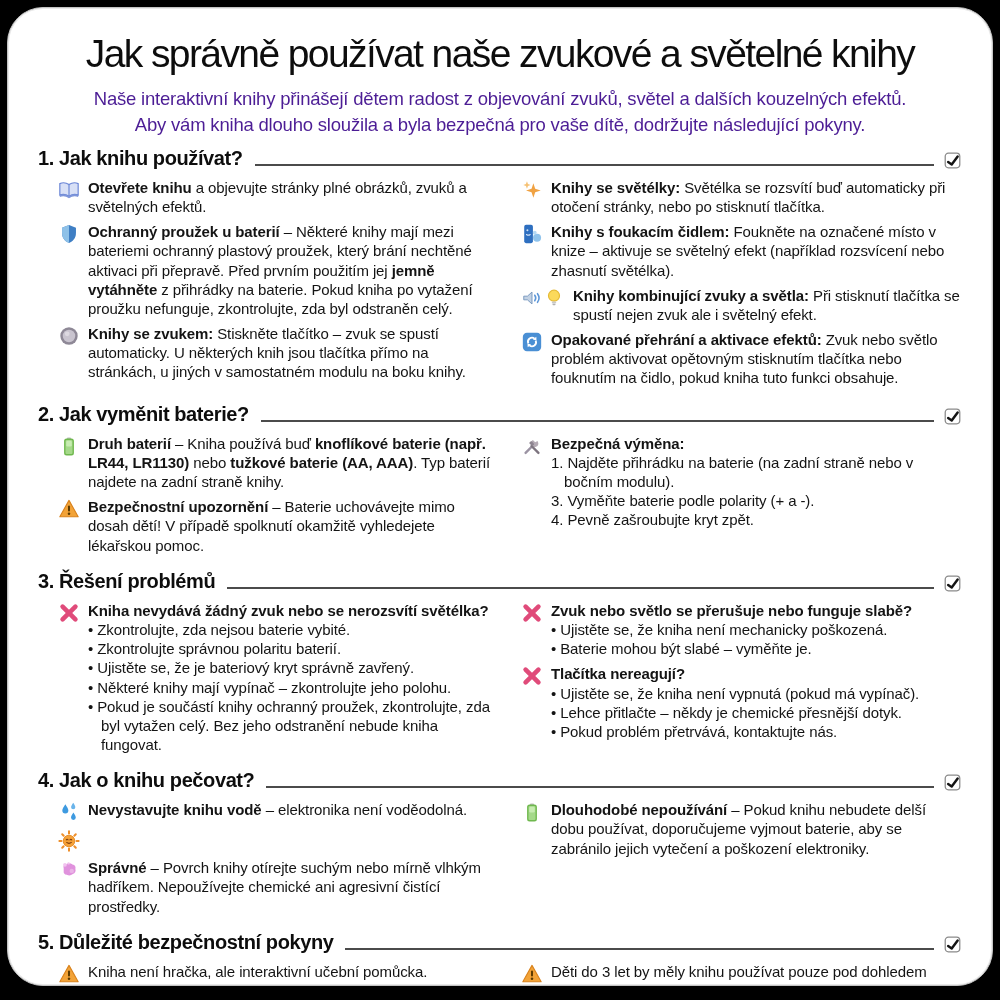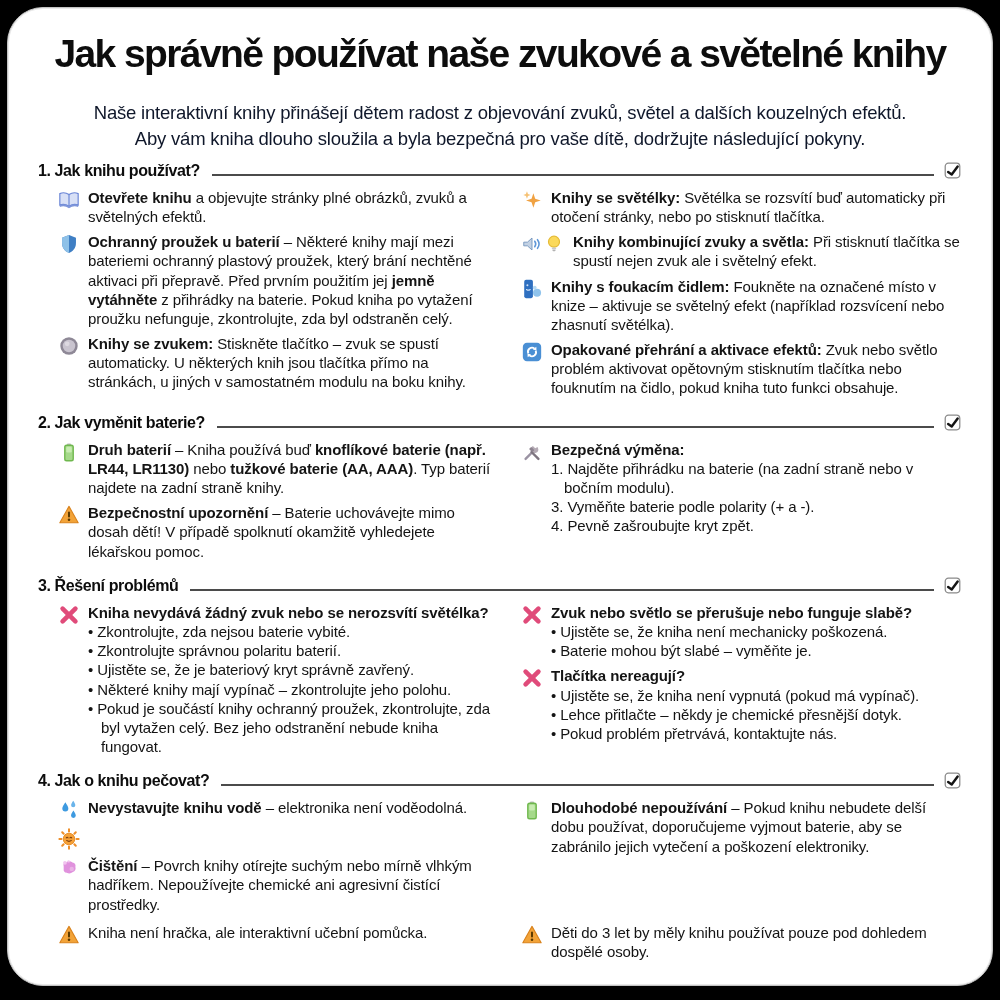--- a/index.html
+++ b/index.html
@@ -8,27 +8,27 @@
     font-family:"Liberation Sans","DejaVu Sans",sans-serif;
   }
   .card{
     position:absolute;left:7px;top:7px;right:7px;bottom:14px;
     background:#fff;border:1px solid #c4c4c4;border-radius:36px;
     box-shadow:0 0 0 1px #e9e9e9 inset;
     padding:16px 30px 8px 30px;box-sizing:border-box;overflow:hidden;
     color:#141414;
   }
   .title{
-    text-align:center;font-size:39px;font-weight:bold;letter-spacing:-1.6px;
-    margin:8px 0 24px 0;color:#0d0d0d;
+    text-align:center;font-size:39px;font-weight:normal;letter-spacing:-1.6px;
+    margin:8px 0 10px 0;color:#0d0d0d;
   }
-  .intro{ text-align:center;font-size:18.5px;line-height:1.4;color:#0f172a;letter-spacing:-0.2px;}
+  .intro{ text-align:center;font-size:18.5px;line-height:1.4;color:#4c1d95;letter-spacing:-0.2px;}
   .sections{margin-top:6px;}
   .sec-head{display:flex;align-items:flex-end;margin:9px 0 5px 0;}
-  .sec-head h2{font-size:16px;font-weight:bold;margin:0;letter-spacing:-0.4px;white-space:nowrap;color:#0d0d0d;}
+  .sec-head h2{font-size:20px;font-weight:bold;margin:0;letter-spacing:-0.4px;white-space:nowrap;color:#0d0d0d;}
   .rule{flex:1;border-bottom:2px solid #4b4b4b;margin:0 9px 4px 12px;}
   .check{flex:0 0 auto;margin-bottom:0;line-height:0;}
   .cols{display:grid;grid-template-columns:1fr 1fr;column-gap:4px;padding-left:2px;}
   .col{min-width:0;}
   .item{display:flex;margin:3px 0 6px 0;padding-left:18px;}
   .item .ic{flex:0 0 auto;margin-right:8px;line-height:0;padding-top:1px;}
   .item .txt{flex:1;font-size:15px;line-height:1.28;letter-spacing:-0.1px;}
   .b{font-weight:bold;}
   .line{padding-left:13px;text-indent:-13px;}
 </style>
@@ -79,42 +79,42 @@
           </div>
           <div class="col">
             <div class="item">
               <span class="ic"><svg width="22" height="22" viewBox="0 0 24 24" xmlns="http://www.w3.org/2000/svg">
                   <path d="M13.5 4.5 L15.5 10.5 L21.5 12.5 L15.5 14.5 L13.5 20.5 L11.5 14.5 L5.5 12.5 L11.5 10.5 Z" fill="#f0a243"></path>
                   <path d="M6.5 2.5 L7.6 5.4 L10.5 6.5 L7.6 7.6 L6.5 10.5 L5.4 7.6 L2.5 6.5 L5.4 5.4 Z" fill="#f6c173"></path>
                 </svg></span>
               <div class="txt"><span class="b">Knihy se světélky:</span><span> Světélka se rozsvítí buď automaticky při otočení stránky, nebo po stisknutí tlačítka.</span></div>
             </div>
             <div class="item">
+              <span class="ic"><svg width="22" height="22" viewBox="0 0 24 24" xmlns="http://www.w3.org/2000/svg">
+                  <rect x="3.5" y="2" width="9.5" height="20" rx="2" fill="#2e6fc0"></rect>
+                  <circle cx="7" cy="8" r="1.1" fill="#cfe2f6"></circle>
+                  <path d="M6 12.5 q2 1.6 4 0" stroke="#cfe2f6" stroke-width="1.2" fill="none" stroke-linecap="round"></path>
+                  <circle cx="17.5" cy="16" r="4.4" fill="#8fc3ec"></circle>
+                  <circle cx="15" cy="10.5" r="2.1" fill="#b5d9f4"></circle>
+                </svg></span>
+              <div class="txt"><span class="b">Knihy s foukacím čidlem:</span><span> Foukněte na označené místo v knize – aktivuje se světelný efekt (například rozsvícení nebo zhasnutí světélka).</span></div>
+            </div>
+            <div class="item">
               <span class="ic"><svg width="44" height="22" viewBox="0 0 48 24" xmlns="http://www.w3.org/2000/svg">
                   <path d="M3 10 L3 14 L7 14 L12 18.5 L12 5.5 L7 10 Z" fill="#c3d2e4" stroke="#7596bd" stroke-width="1"></path>
                   <path d="M15 9 q2.2 3 0 6" stroke="#5e97d8" stroke-width="1.7" fill="none" stroke-linecap="round"></path>
                   <path d="M18 7.3 q3.4 4.7 0 9.4" stroke="#5e97d8" stroke-width="1.7" fill="none" stroke-linecap="round"></path>
                   <circle cx="36" cy="9.5" r="6" fill="#fbd95b" stroke="#e5ba35" stroke-width="1.3"></circle>
                   <rect x="33.6" y="15.8" width="4.8" height="2.2" rx="1" fill="#c9c9c9"></rect>
                   <rect x="34.3" y="18.2" width="3.4" height="1.8" rx="0.9" fill="#b2b2b2"></rect>
                 </svg></span>
               <div class="txt"><span class="b">Knihy kombinující zvuky a světla:</span><span> Při stisknutí tlačítka se spustí nejen zvuk ale i světelný efekt.</span></div>
             </div>
             <div class="item">
               <span class="ic"><svg width="22" height="22" viewBox="0 0 24 24" xmlns="http://www.w3.org/2000/svg">
-                  <rect x="3.5" y="2" width="9.5" height="20" rx="2" fill="#2e6fc0"></rect>
-                  <circle cx="7" cy="8" r="1.1" fill="#cfe2f6"></circle>
-                  <path d="M6 12.5 q2 1.6 4 0" stroke="#cfe2f6" stroke-width="1.2" fill="none" stroke-linecap="round"></path>
-                  <circle cx="17.5" cy="16" r="4.4" fill="#8fc3ec"></circle>
-                  <circle cx="15" cy="10.5" r="2.1" fill="#b5d9f4"></circle>
-                </svg></span>
-              <div class="txt"><span class="b">Knihy s foukacím čidlem:</span><span> Foukněte na označené místo v knize – aktivuje se světelný efekt (například rozsvícení nebo zhasnutí světélka).</span></div>
-            </div>
-            <div class="item">
-              <span class="ic"><svg width="22" height="22" viewBox="0 0 24 24" xmlns="http://www.w3.org/2000/svg">
                   <rect x="2" y="2" width="20" height="20" rx="4.5" fill="#4a8fd4"></rect>
                   <path d="M8 13.5 A4.4 4.4 0 0 1 14.8 8.3" stroke="#fff" stroke-width="2" fill="none"></path>
                   <path d="M16.7 6.2 L16.9 10.3 L13 9.2 Z" fill="#fff"></path>
                   <path d="M16 10.5 A4.4 4.4 0 0 1 9.2 15.7" stroke="#fff" stroke-width="2" fill="none"></path>
                   <path d="M7.3 17.8 L7.1 13.7 L11 14.8 Z" fill="#fff"></path>
                 </svg></span>
               <div class="txt"><span class="b">Opakované přehrání a aktivace efektů:</span><span> Zvuk nebo světlo problém aktivovat opětovným stisknutím tlačítka nebo fouknutím na čidlo, pokud kniha tuto funkci obsahuje.</span></div>
             </div>
           </div>
         </div>
@@ -223,36 +223,44 @@
                   <path d="M9.4 13.6 q2.6 2 5.2 0" stroke="#7a3c10" stroke-width="1.1" fill="none" stroke-linecap="round"></path>
                 </svg></span>
             </div>
             <div class="item">
               <span class="ic"><svg width="22" height="22" viewBox="0 0 24 24" xmlns="http://www.w3.org/2000/svg">
                   <path d="M6.2 10 Q5 6.2 9 5.6 Q12.6 3.4 15.8 6 Q19.8 6.8 19 10.8 Q20 14.8 16.2 16.4 Q13 19 9.6 17.2 Q5.6 16.8 6.2 12.8 Z" fill="#e092dd"></path>
                   <circle cx="7.6" cy="6.4" r="2" fill="#f2c4ef"></circle>
                   <circle cx="11.6" cy="4.8" r="1.3" fill="#f2c4ef"></circle>
                   <circle cx="15" cy="13" r="2.4" fill="#eab3e6"></circle>
                 </svg></span>
-              <div class="txt"><span class="b">Čištění</span><span> – Povrch knihy otírejte suchým nebo mírně vlhkým hadříkem. Nepoužívejte chemické ani agresivní čistící prostředky.</span></div>
+              <div class="txt"><span class="b">Správné</span><span> – Povrch knihy otírejte suchým nebo mírně vlhkým hadříkem. Nepoužívejte chemické ani agresivní čistící prostředky.</span></div>
             </div>
           </div>
           <div class="col">
             <div class="item">
               <span class="ic"><svg width="22" height="22" viewBox="0 0 24 24" xmlns="http://www.w3.org/2000/svg">
                   <rect x="9.8" y="2.6" width="4.4" height="2.6" rx="1" fill="#bdbdbd"></rect>
                   <rect x="7.4" y="4.6" width="9.2" height="17" rx="2" fill="#a5d98a" stroke="#6fb84e" stroke-width="1.5"></rect>
                   <rect x="9" y="6.4" width="6" height="6.2" rx="1.4" fill="#c8ecb2"></rect>
                 </svg></span>
               <div class="txt"><span class="b">Dlouhodobé nepoužívání</span><span> – Pokud knihu nebudete delší dobu používat, doporučujeme vyjmout baterie, aby se zabránilo jejich vytečení a poškození elektroniky.</span></div>
             </div>
           </div>
         </div>
       </section>
       <section>
+        <div class="sec-head">
+          <h2>5. Důležité bezpečnostní pokyny</h2>
+          <div class="rule"></div>
+          <span class="check"><svg width="19" height="19" viewBox="0 0 24 24" xmlns="http://www.w3.org/2000/svg">
+              <rect x="2.8" y="2.8" width="18.4" height="18.4" rx="4" fill="#fff" stroke="#8a8a8a" stroke-width="1.6"></rect>
+              <path d="M6.5 13.8 L11 17 L18.5 7" stroke="#141414" stroke-width="3.1" fill="none" stroke-linecap="round" stroke-linejoin="round"></path>
+            </svg></span>
+        </div>
         <div class="cols">
           <div class="col">
             <div class="item">
               <span class="ic"><svg width="22" height="22" viewBox="0 0 24 24" xmlns="http://www.w3.org/2000/svg">
                   <path d="M12 2.6 L22 20.4 H2 Z" fill="#f2a338" stroke="#d9821c" stroke-width="1.2" stroke-linejoin="round"></path>
                   <rect x="10.9" y="8.2" width="2.2" height="6.6" rx="1.1" fill="#5c3a00"></rect>
                   <circle cx="12" cy="17.2" r="1.4" fill="#5c3a00"></circle>
                 </svg></span>
               <div class="txt"><span>Kniha není hračka, ale interaktivní učební pomůcka.</span></div>
             </div>

